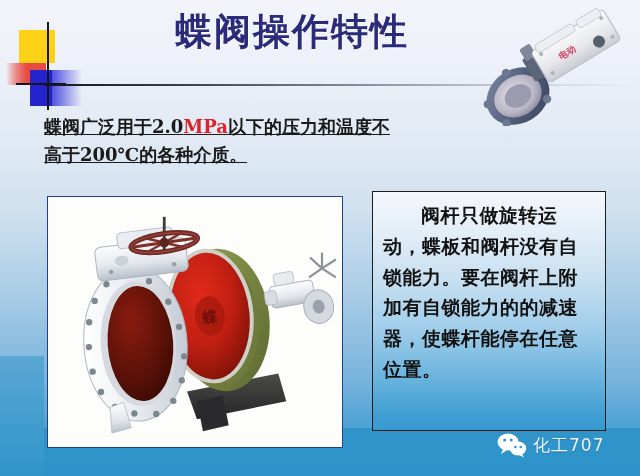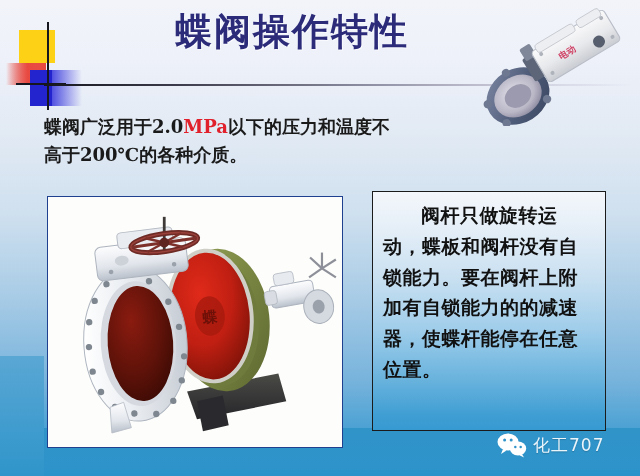--- a/index.html
+++ b/index.html
@@ -128,20 +128,21 @@
     position: absolute;
     left: 44px;
     top: 113px;
     width: 350px;
     font-family: "DejaVu Serif", "Liberation Serif", serif;
     font-size: 18px;
     font-weight: bold;
     color: #1a1a1a;
     line-height: 1.55;
     letter-spacing: 0px;
+    text-decoration: underline;
   }
   .lead .hl {
     color: #e0202a;
   }
 
   
   .photo {
     position: absolute;
     left: 47px;
     top: 196px;

